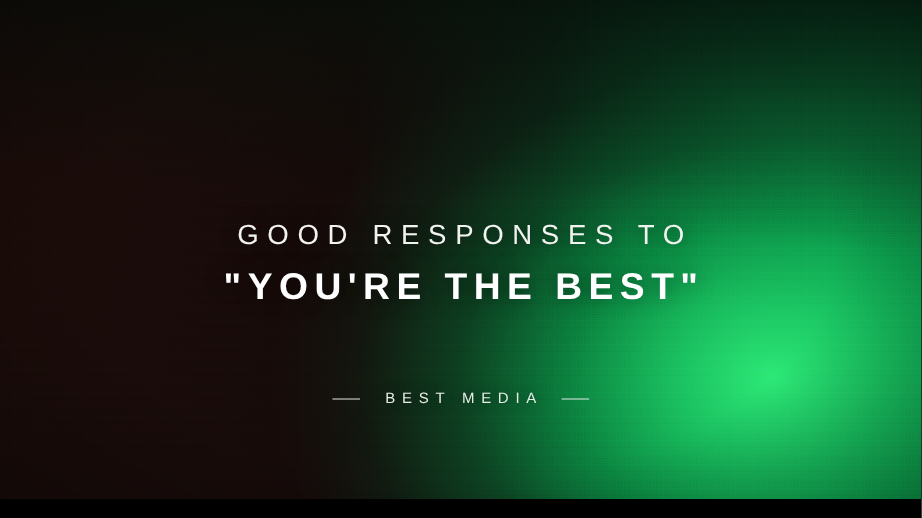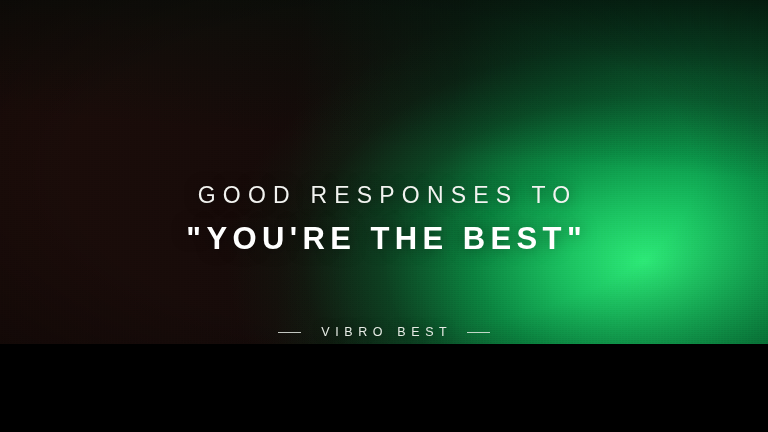--- a/index.html
+++ b/index.html
@@ -4,21 +4,21 @@
 <style>
   html, body {
     margin: 0;
     padding: 0;
     background: #000;
   }
 
   #card {
     position: relative;
     width: 768px;
-    height: 344px;
+    height: 416px;
     overflow: hidden;
     font-family: "Liberation Sans", "DejaVu Sans", sans-serif;
     background-color: #120807;
   }
 
   
   .bg-layer {
     position: absolute;
     inset: 0;
     pointer-events: none;
@@ -167,18 +167,18 @@
 
   <div id="content">
 
     <div class="headline-block">
       <span class="headline-line1">GOOD RESPONSES TO</span>
       <span class="headline-line2">"YOU'RE THE BEST"</span>
     </div>
 
     <div class="byline">
       <span class="byline-rule"></span>
-      <span class="byline-text">VIBRO BEST</span>
+      <span class="byline-text">BEST MEDIA</span>
       <span class="byline-rule"></span>
     </div>
 
   </div>
 </div>
 
 </body></html>

